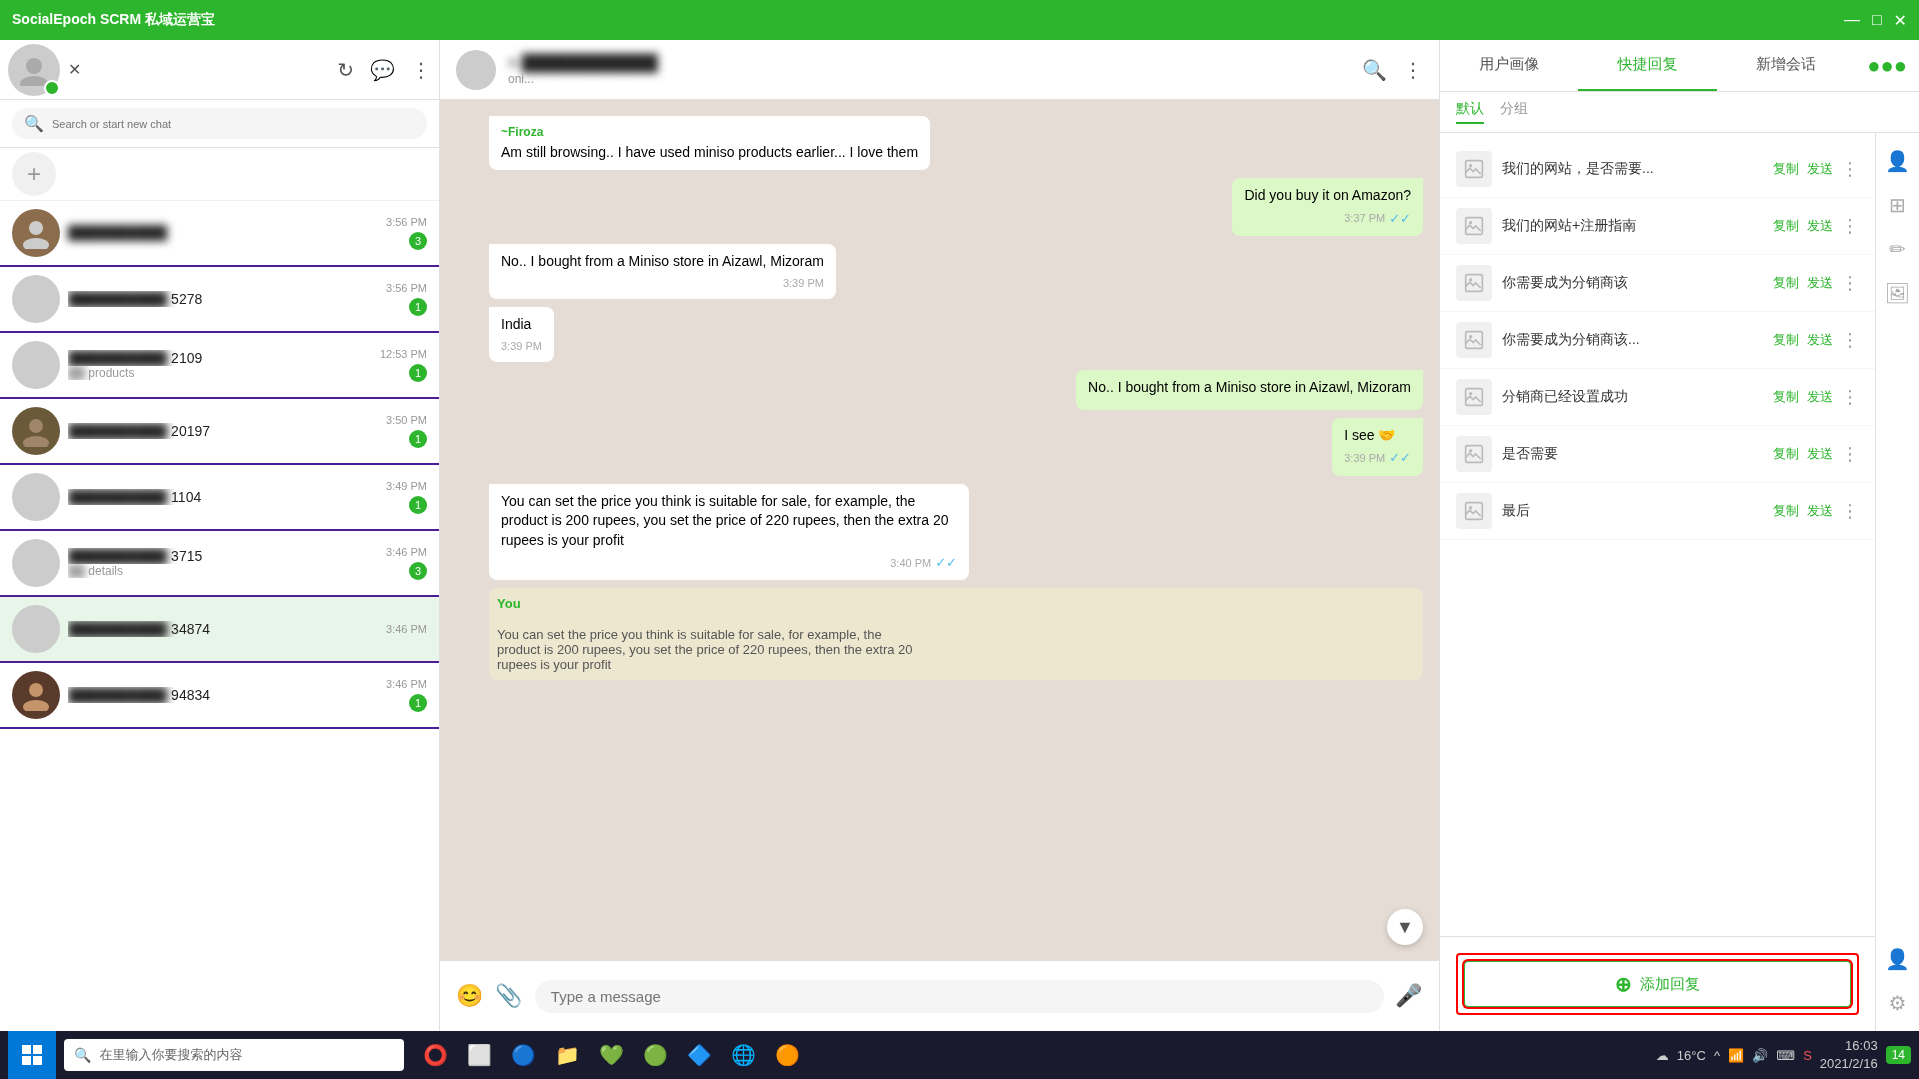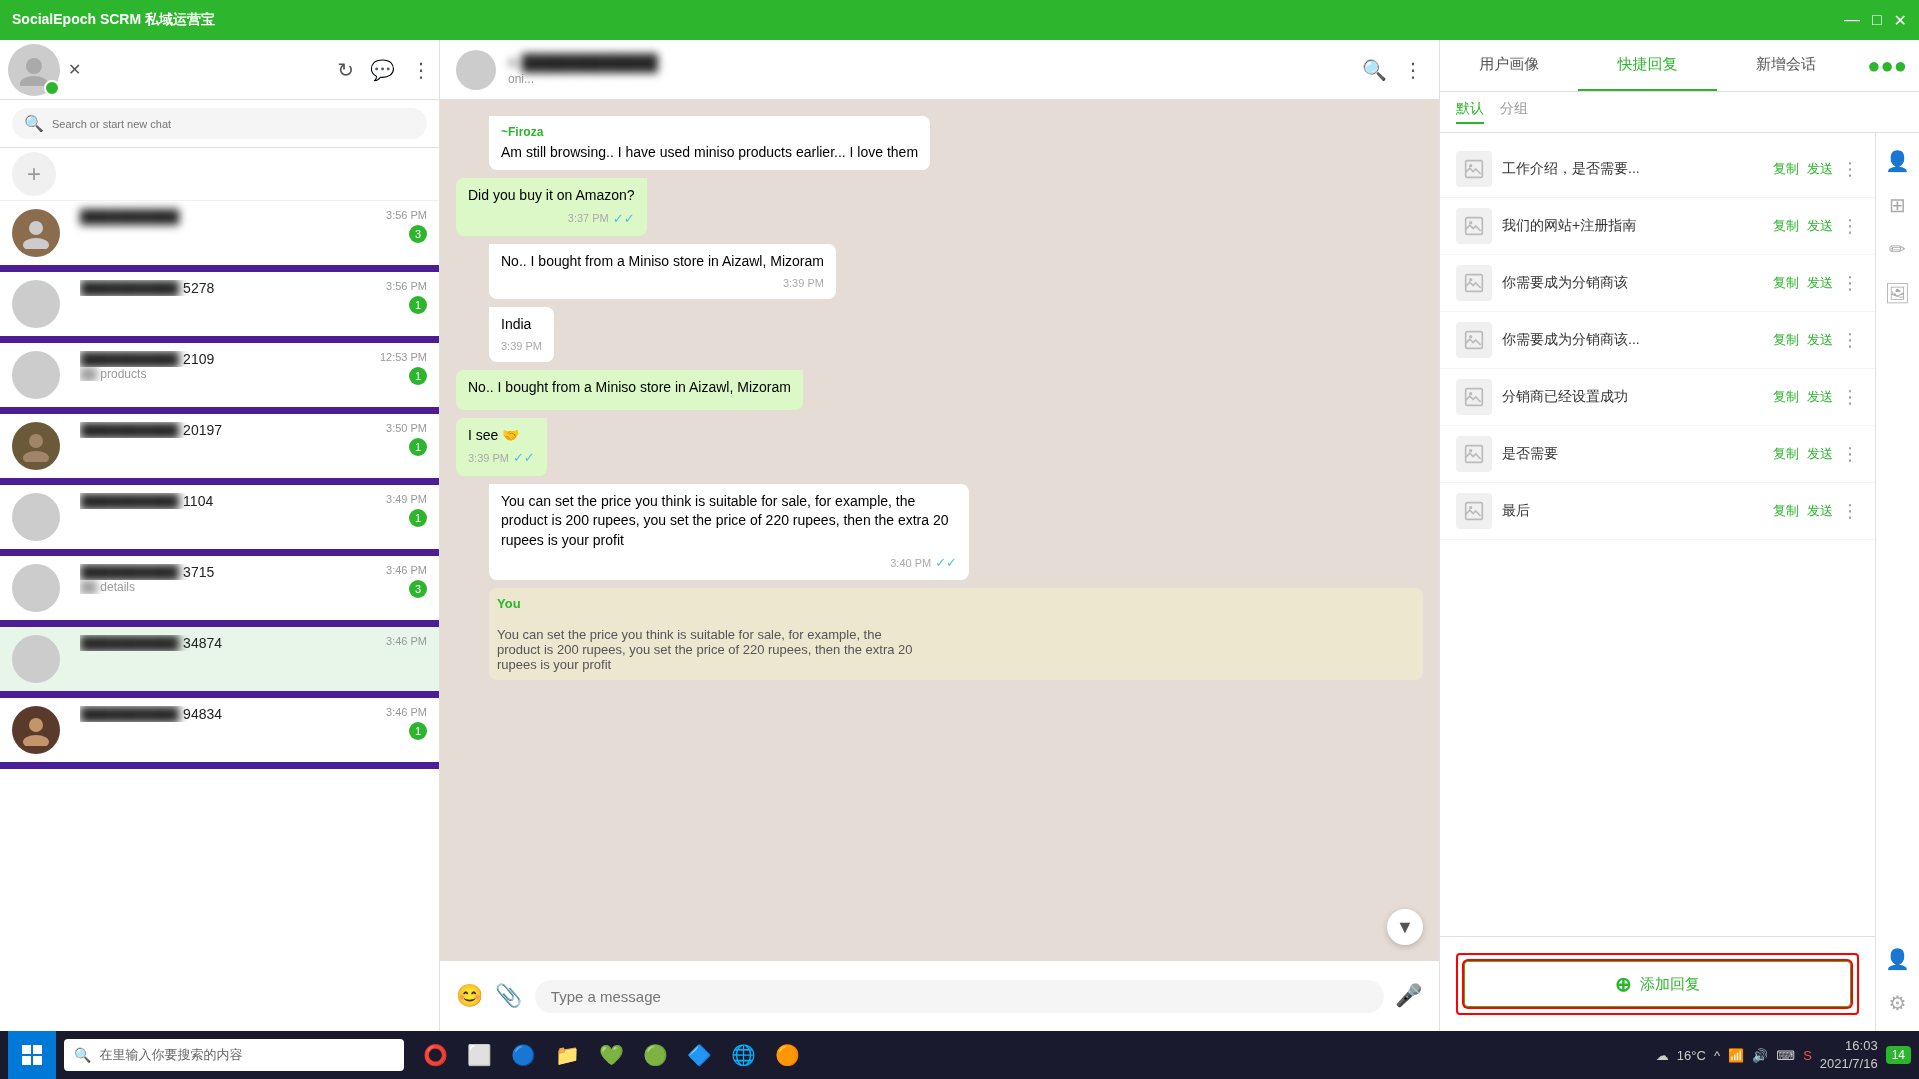--- a/index.html
+++ b/index.html
@@ -32,41 +32,41 @@
     .left-icons { display: flex; gap: 16px; margin-left: auto; color: #555; }
     .left-icons span { font-size: 20px; cursor: pointer; }
 
     .search-bar { padding: 8px 12px; border-bottom: 1px solid #e0e0e0; }
     .search-bar-inner { display: flex; align-items: center; background: #f5f5f5; border-radius: 20px; padding: 6px 12px; gap: 8px; }
     .search-bar-inner input { border: none; background: transparent; outline: none; font-size: 11px; color: #666; width: 100%; }
 
     .add-btn { width: 50px; height: 50px; border-radius: 50%; background: #f0f0f0; display: flex; align-items: center; justify-content: center; margin: 8px auto; cursor: pointer; font-size: 24px; color: #999; flex-shrink: 0; }
 
     .contacts-list { flex: 1; overflow-y: auto; }
-    .contact-item { display: flex; padding: 8px 12px; cursor: pointer; gap: 20px; border-bottom: 7px solid #4c1d95; }
+    .contact-item { display: flex; align-items: center; padding: 8px 12px; cursor: pointer; gap: 8px; border-bottom: 2px solid #4c1d95; }
     .contact-item.active { background: #e8f5e9; }
     .contact-avatar { width: 48px; height: 48px; border-radius: 50%; background: #ccc; flex-shrink: 0; overflow: hidden; display: flex; align-items: center; justify-content: center; color: #999; font-size: 22px; }
     .contact-info { flex: 1; min-width: 0; }
     .contact-name { font-size: 14px; font-weight: 500; color: #222; white-space: nowrap; overflow: hidden; text-overflow: ellipsis; }
     .contact-msg { font-size: 12px; color: #999; white-space: nowrap; overflow: hidden; text-overflow: ellipsis; }
     .contact-meta { display: flex; flex-direction: column; align-items: flex-end; gap: 4px; }
     .contact-time { font-size: 11px; color: #999; }
     .badge { background: #2db52d; color: white; border-radius: 50%; width: 18px; height: 18px; font-size: 11px; display: flex; align-items: center; justify-content: center; }
 
     
     .chat-panel { flex: 1; display: flex; flex-direction: column; background: #e5ddd5; }
     .chat-header { height: 60px; background: white; display: flex; align-items: center; padding: 0 16px; gap: 12px; border-bottom: 1px solid #e0e0e0; }
     .chat-header-avatar { width: 40px; height: 40px; border-radius: 50%; background: #ccc; display: flex; align-items: center; justify-content: center; color: #999; }
     .chat-header-name { font-size: 16px; font-weight: 600; color: #222; }
     .chat-header-status { font-size: 12px; color: #999; }
     .chat-header-icons { margin-left: auto; display: flex; gap: 16px; color: #555; font-size: 20px; cursor: pointer; }
 
     .chat-messages { flex: 1; overflow-y: auto; padding: 16px; display: flex; flex-direction: column; gap: 8px; }
     .msg-row { display: flex; gap: 8px; }
-    .msg-row.sent { justify-content: flex-start; }
+    .msg-row.sent { justify-content: flex-end; }
     .msg-row.received { justify-content: flex-start; margin-left: 33px; }
     .msg-bubble { max-width: 480px; padding: 8px 12px; border-radius: 8px; font-size: 14px; line-height: 1.4; position: relative; }
     .msg-bubble.sent { background: #dcf8c6; border-top-right-radius: 0; }
     .msg-bubble.received { background: white; border-top-left-radius: 0; }
     .msg-bubble .sender-name { color: #2db52d; font-size: 12px; font-weight: 600; margin-bottom: 2px; }
     .msg-time { font-size: 11px; color: #aaa; text-align: right; margin-top: 4px; display: flex; align-items: center; justify-content: flex-end; gap: 4px; }
     .check-icon { color: #53bdeb; font-size: 13px; }
 
     .scroll-down-btn { position: absolute; bottom: 80px; right: 20px; width: 36px; height: 36px; border-radius: 50%; background: white; display: flex; align-items: center; justify-content: center; box-shadow: 0 2px 6px rgba(0,0,0,0.2); cursor: pointer; font-size: 18px; color: #555; }
 
@@ -431,21 +431,21 @@
         <div class="quick-replies">
 
           <div class="quick-reply-item">
             <div class="qr-image-icon">
               <svg width="20" height="20" viewBox="0 0 24 24">
                   <rect x="2" y="2" width="20" height="20" rx="2" fill="none" stroke="#bbb" stroke-width="2"></rect>
                   <circle cx="8" cy="8" r="2" fill="#bbb"></circle>
                   <path d="M2 16l5-5 4 4 3-3 6 6" stroke="#bbb" stroke-width="2" fill="none"></path>
                 </svg>
             </div>
-            <span class="qr-text">工作介绍，是否需要...</span>
+            <span class="qr-text">我们的网站，是否需要...</span>
             <div class="qr-actions">
               <span>复制</span>
               <span>发送</span>
               <span class="qr-more">⋮</span>
             </div>
           </div>
 
           <div class="quick-reply-item">
             <div class="qr-image-icon">
               <svg width="20" height="20" viewBox="0 0 24 24">
@@ -595,17 +595,17 @@
       <span>☁</span>
       <span>16°C</span>
       <span>^</span>
       <span>📶</span>
       <span>🔊</span>
       <span>⌨</span>
       <span style="color:#e55;">S</span>
     </div>
     <div class="taskbar-time">
       <div>16:03</div>
-      <div>2021/7/16</div>
+      <div>2021/2/16</div>
     </div>
     <div style="background:#2db52d;color:white;border-radius:4px;padding:2px 6px;font-size:12px;cursor:pointer;">14</div>
   </div>
 </div>
 
 </body></html>

